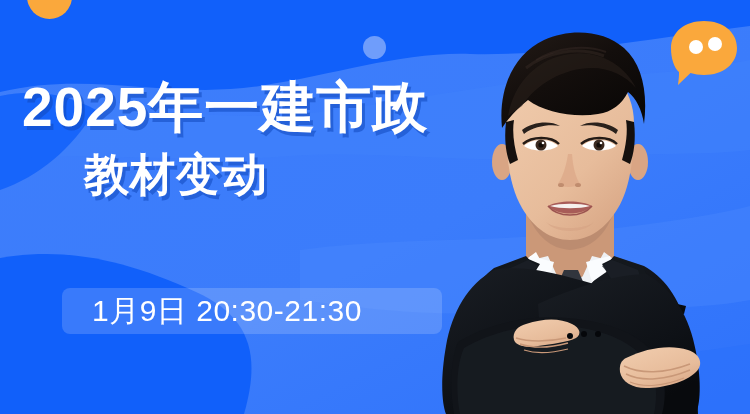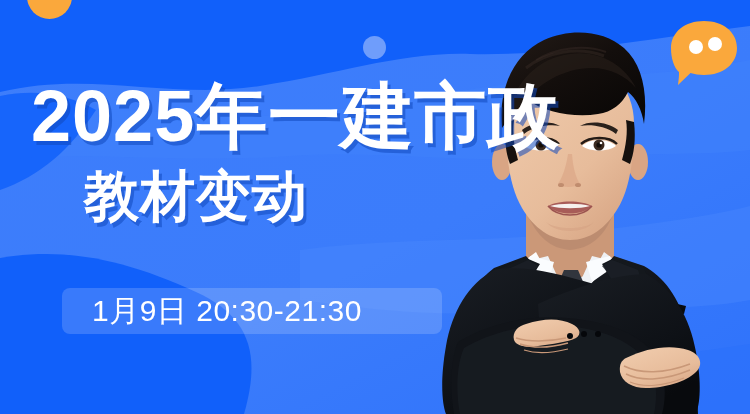--- a/index.html
+++ b/index.html
@@ -77,26 +77,26 @@
   }
   .title-line {
     color: #FFFFFF;
     font-weight: bold;
     letter-spacing: 1px;
     text-shadow: 3px 4px 0 rgba(17, 72, 190, 0.55);
     white-space: nowrap;
     line-height: 1.0;
   }
   .title-line-1 {
-    font-size: 72px;
-    text-align: right;
-    padding-left: 31px;
+    font-size: 55px;
+    text-align: left;
+    padding-left: 22px;
   }
   .title-line-2 {
-    font-size: 55px;
+    font-size: 45px;
     text-align: left;
     padding-left: 84px;
     margin-top: 17px;
   }
 
   
   .date-badge {
     position: absolute;
     left: 62px;
     top: 288px;

